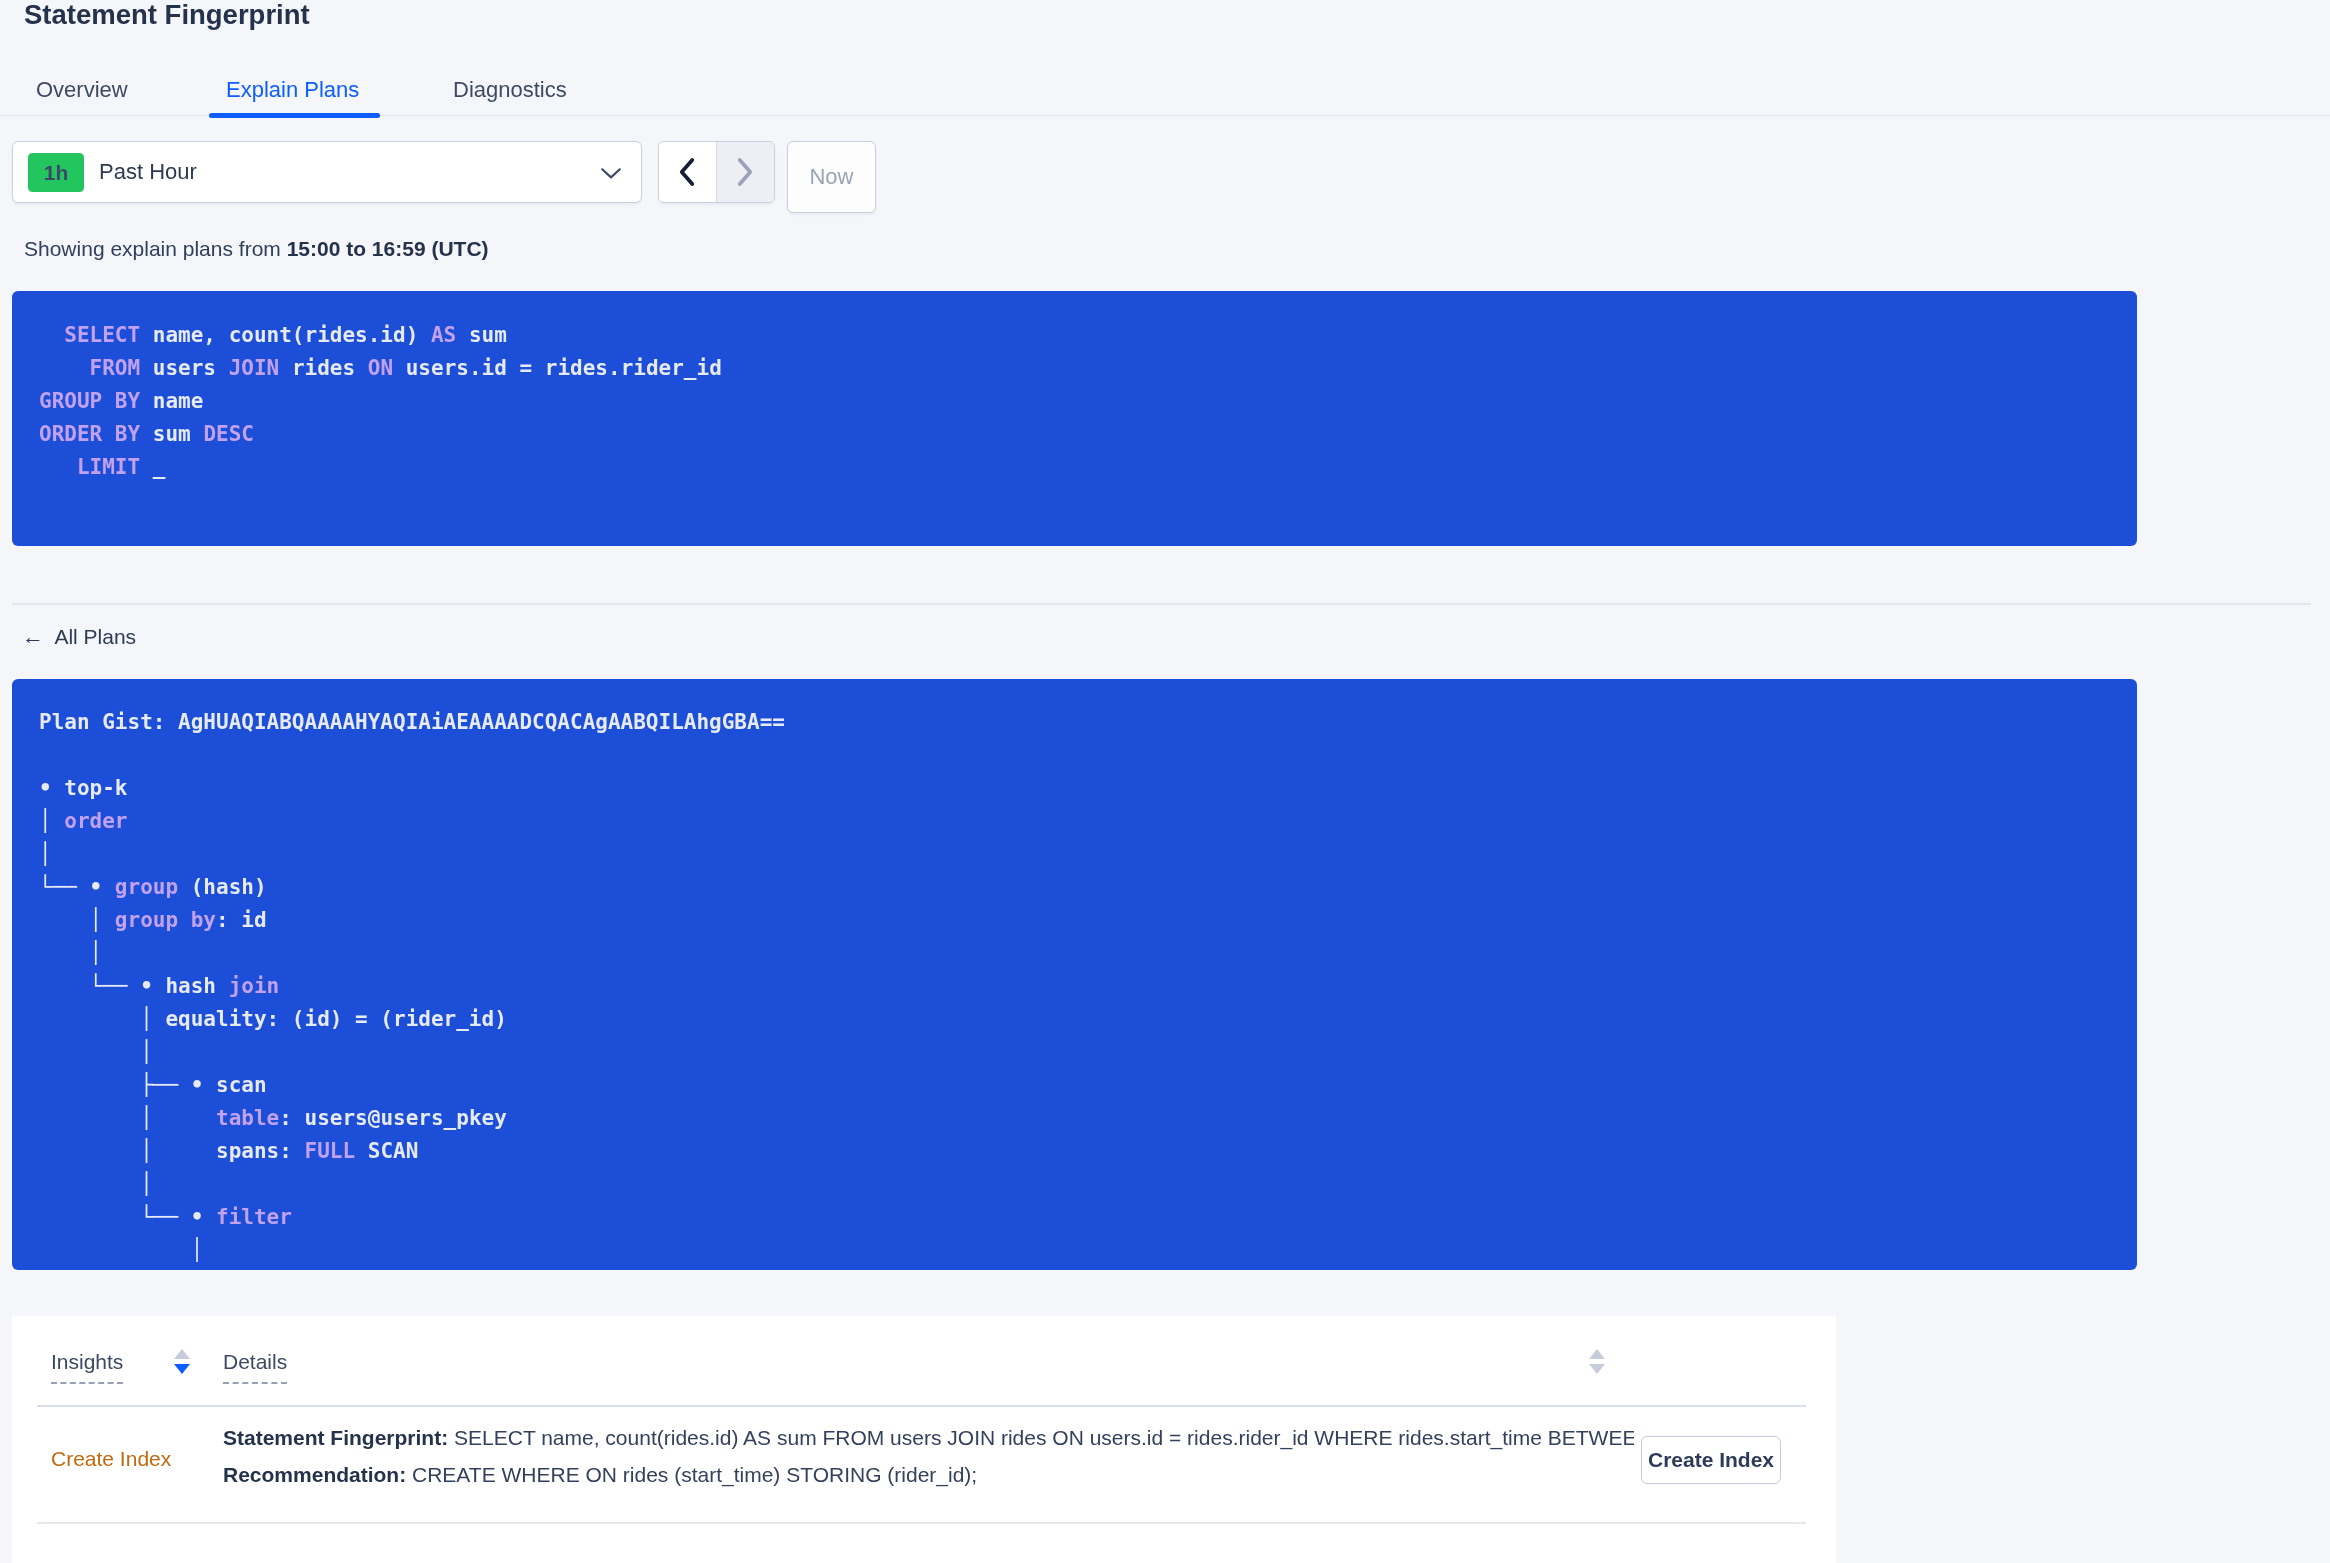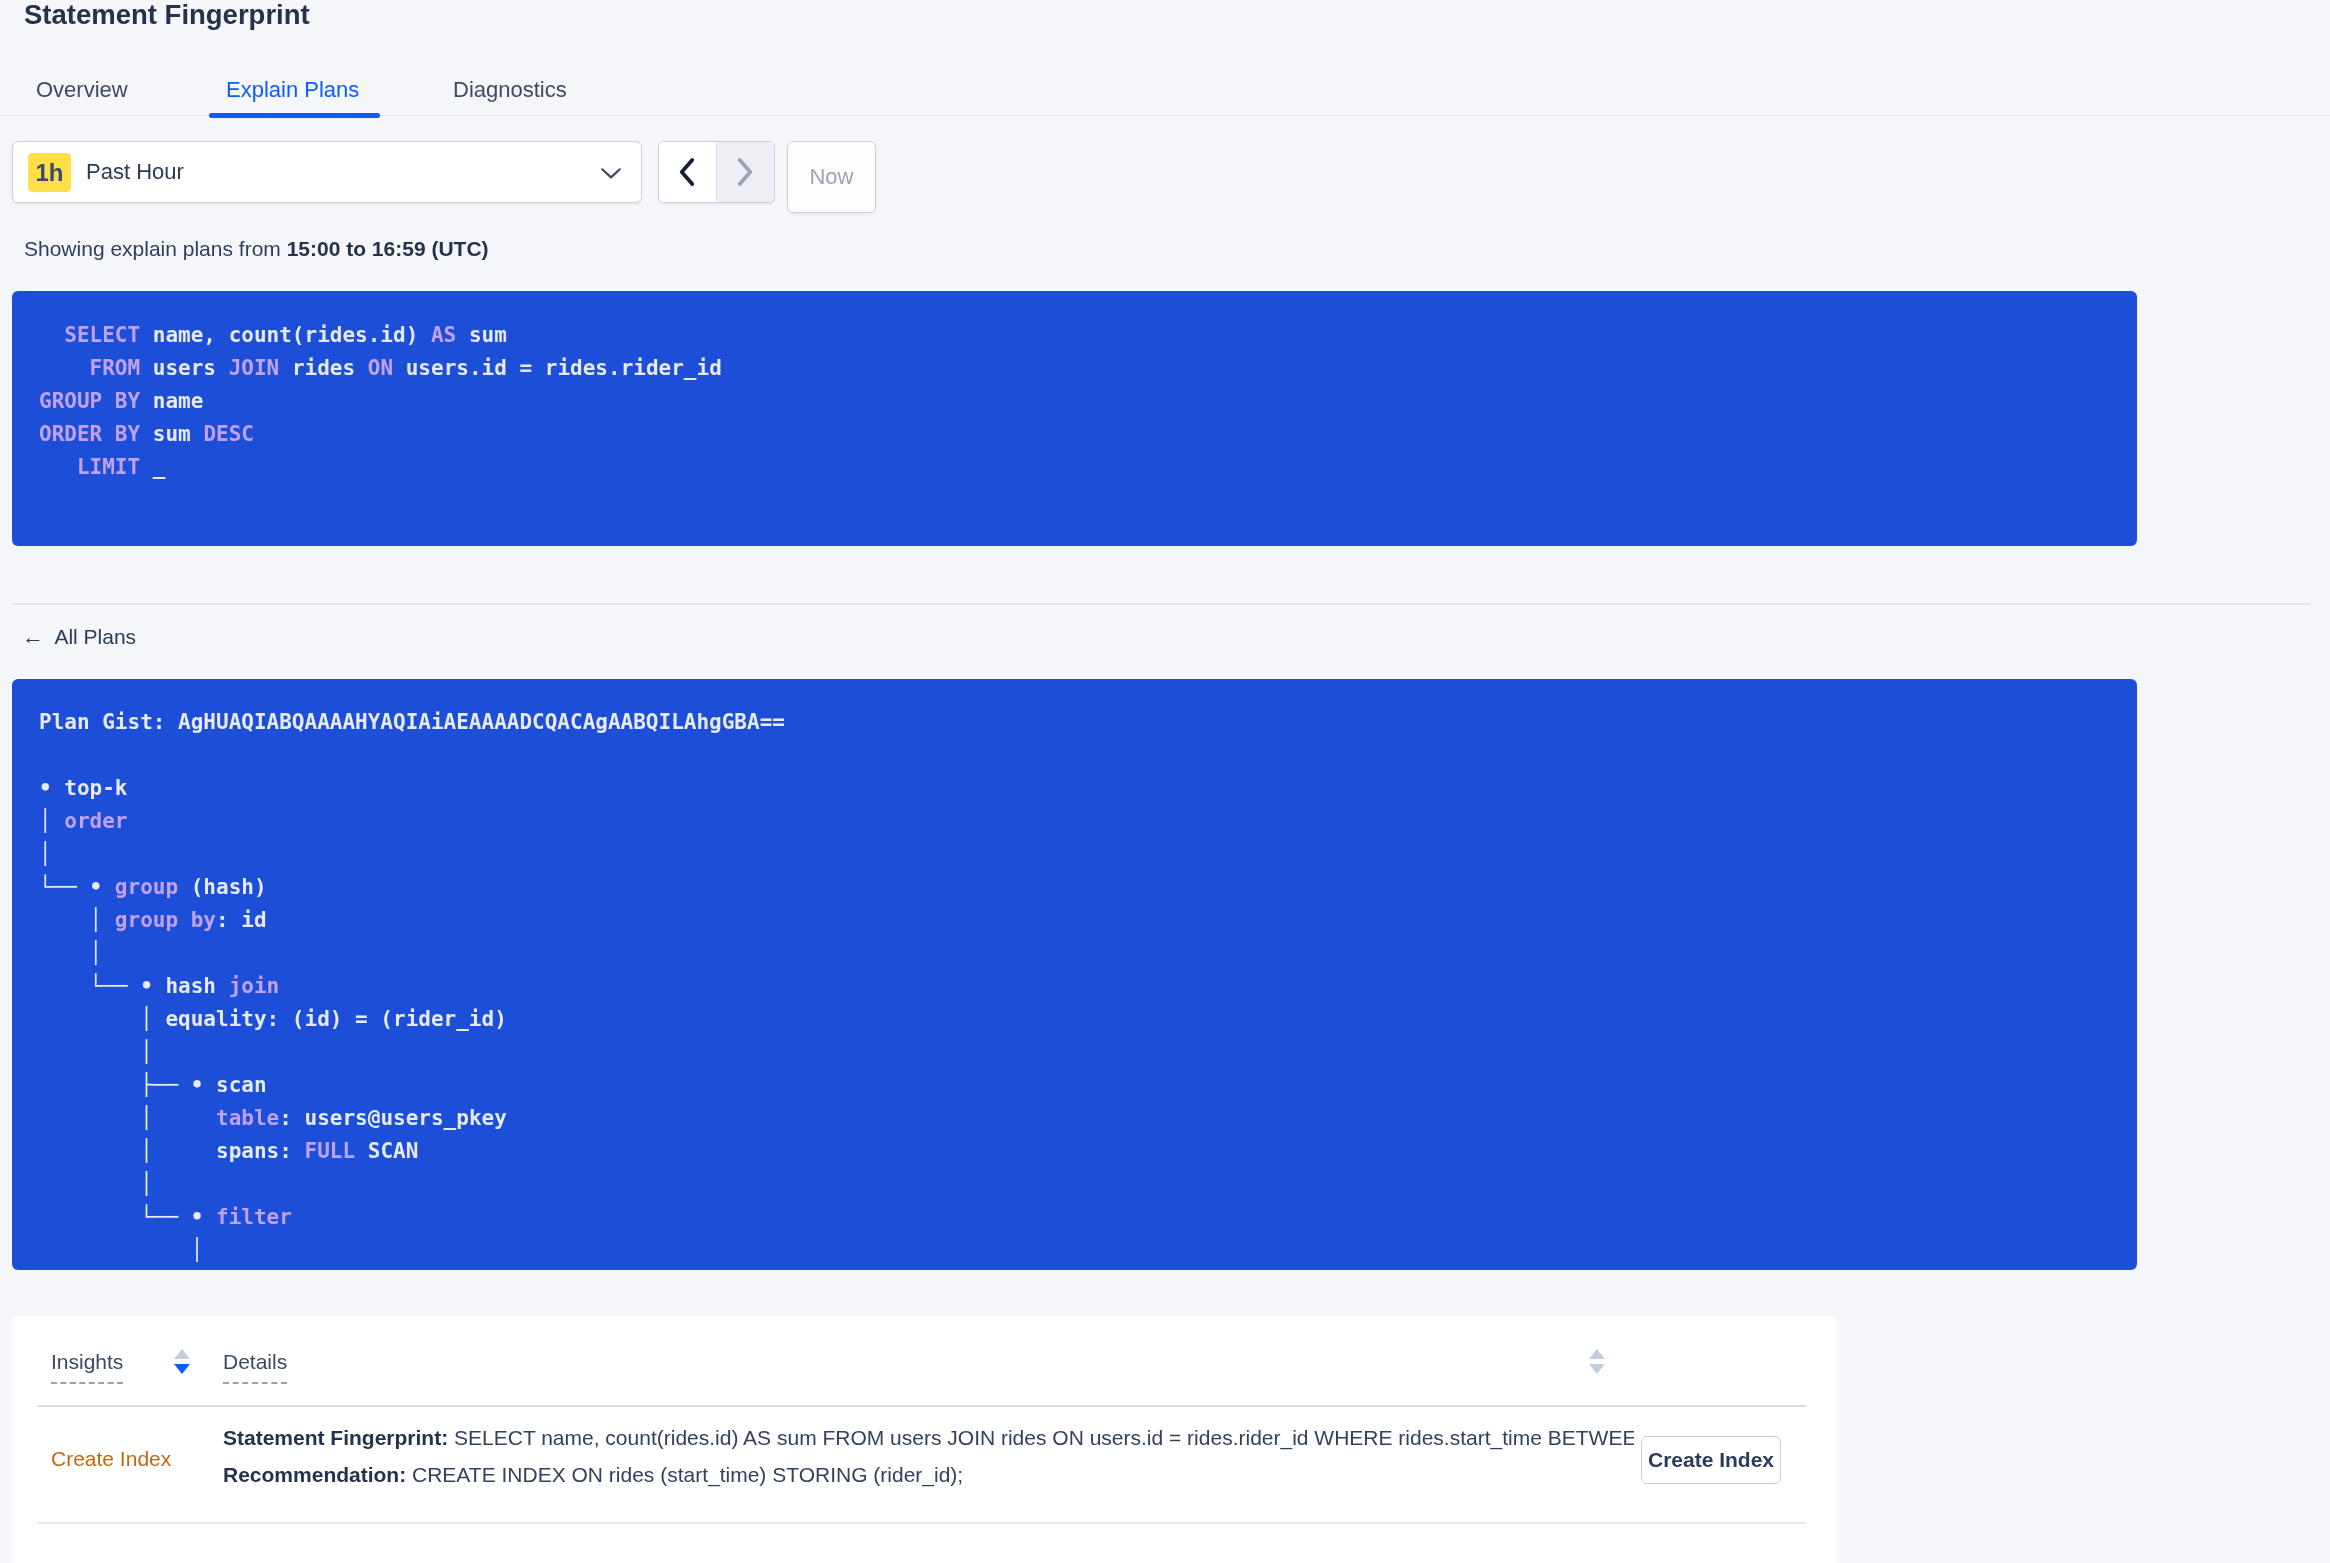--- a/index.html
+++ b/index.html
@@ -28,23 +28,23 @@
     position:absolute; left:209px; bottom:-3px; width:171px; height:5.2px;
     border-radius:3px; background:#0b5dff;
   }
   
   .time-select {
     position:absolute; left:12px; top:141px; width:630px; height:62px;
     background:#fff; border:1.5px solid #c9cfdf; border-radius:6px;
     display:flex; align-items:center; box-shadow:0 1.5px 2.2px rgba(20,30,60,.05);
   }
   .badge-1h {
-    margin-left:15px; width:43px; height:39px; line-height:39px;
-    background:#fde047; border-radius:4.5px; text-align:center;
-    font-size:24px; font-weight:bold; color:#3a4a68;
+    margin-left:15px; width:56px; height:39px; line-height:39px;
+    background:#22c55e; border-radius:4.5px; text-align:center;
+    font-size:21px; font-weight:bold; color:#3a4a68;
   }
   .time-label { margin-left:15px; font-size:22px; color:#2c3a52; }
   .select-chevron { position:absolute; right:19.3px; top:25px; }
   .pager {
     position:absolute; left:658px; top:141px; width:117px; height:62px;
     border:1.5px solid #c9cfdf; border-radius:6px; overflow:hidden;
     display:flex; background:#fff; box-shadow:0 1.5px 2.2px rgba(20,30,60,.05);
   }
   .pager-prev {
     width:50%; height:100%; background:#fff; border-right:1.5px solid #d6dae5;
@@ -221,20 +221,20 @@
     <div class="th-label th-details"><span class="dashed">Details</span></div>
     <div class="sort-arrows sort-right">
       <div class="tri-up"></div>
       <div class="tri-down"></div>
     </div>
     <div class="header-line"></div>
 
     <div>
       <div class="insight-link">Create Index</div>
       <div class="detail-line detail-line-1"><b>Statement Fingerprint:</b><span> SELECT name, count(rides.id) AS sum FROM users JOIN rides ON users.id = rides.rider_id WHERE rides.start_time BETWEEN '_…</span></div>
-      <div class="detail-line detail-line-2"><b>Recommendation:</b><span> CREATE INDEX ON rides (start_time) STORING (rider_id);</span></div>
+      <div class="detail-line detail-line-2"><b>Recommendation:</b><span> CREATE WHERE ON rides (start_time) STORING (rider_id);</span></div>
       <button class="action-btn">Create Index</button>
     </div>
     <div class="row-line"></div>
   </div>
 
 </div>
 
 
 </body></html>

